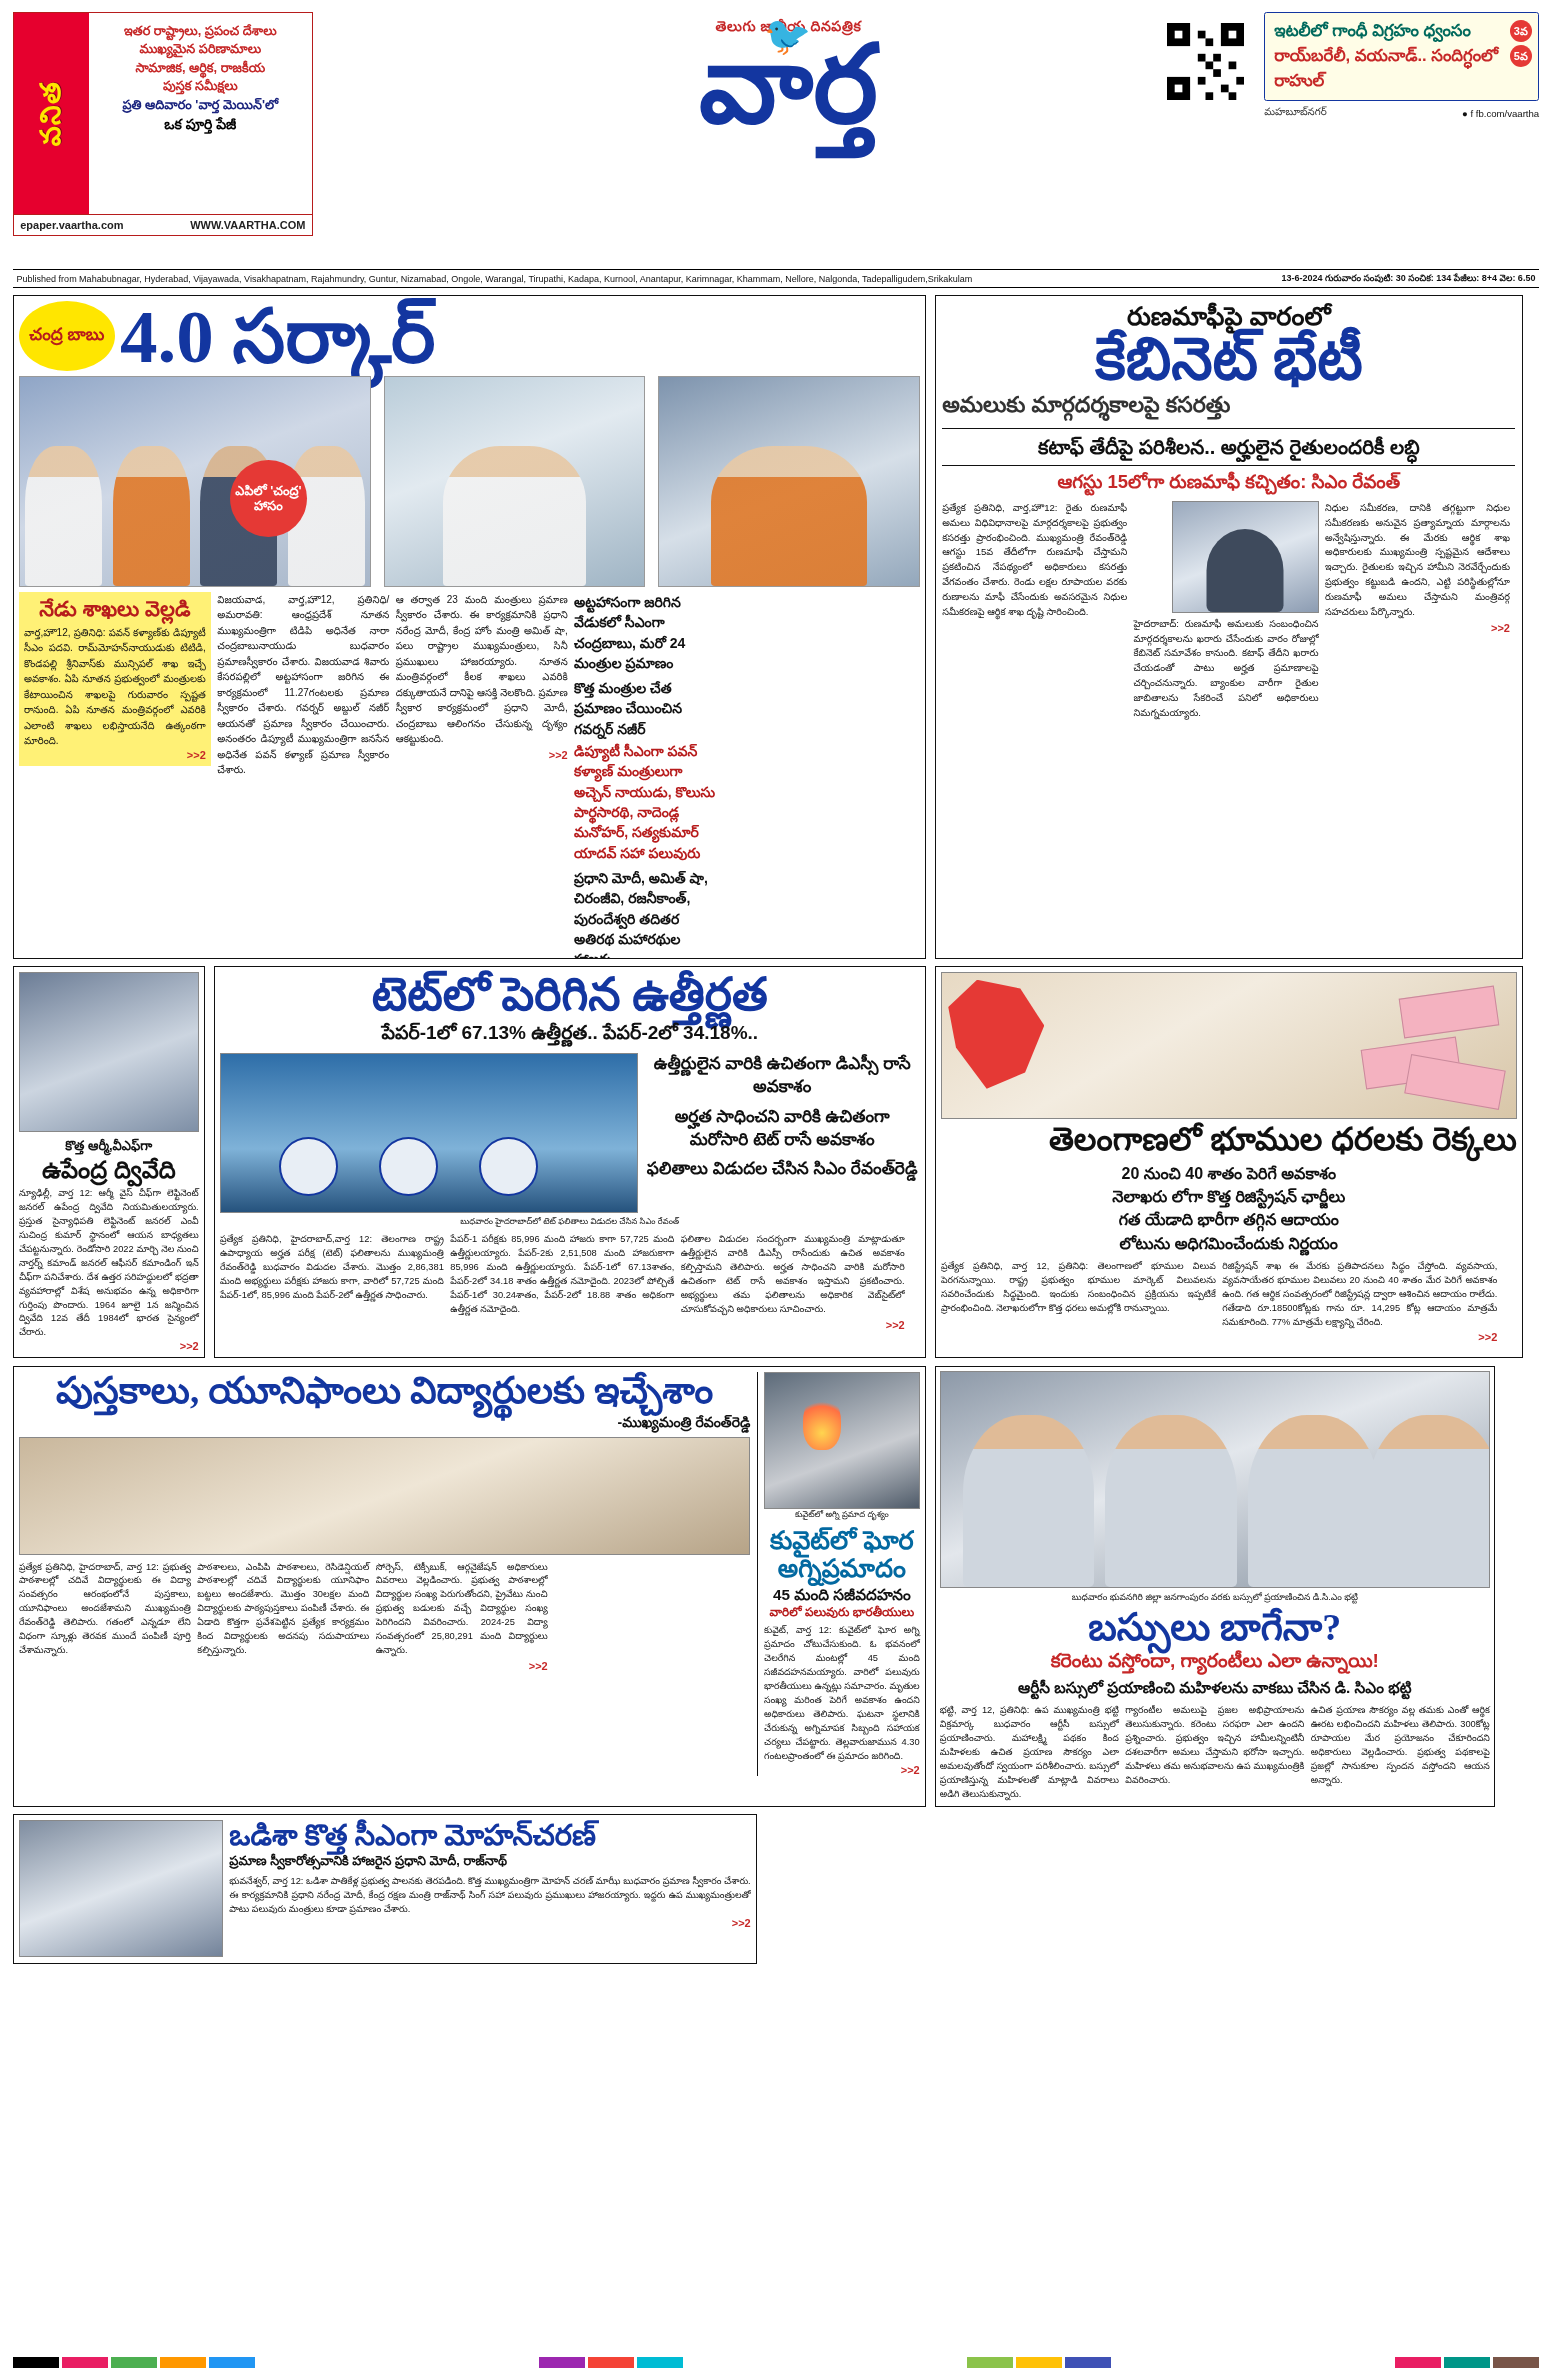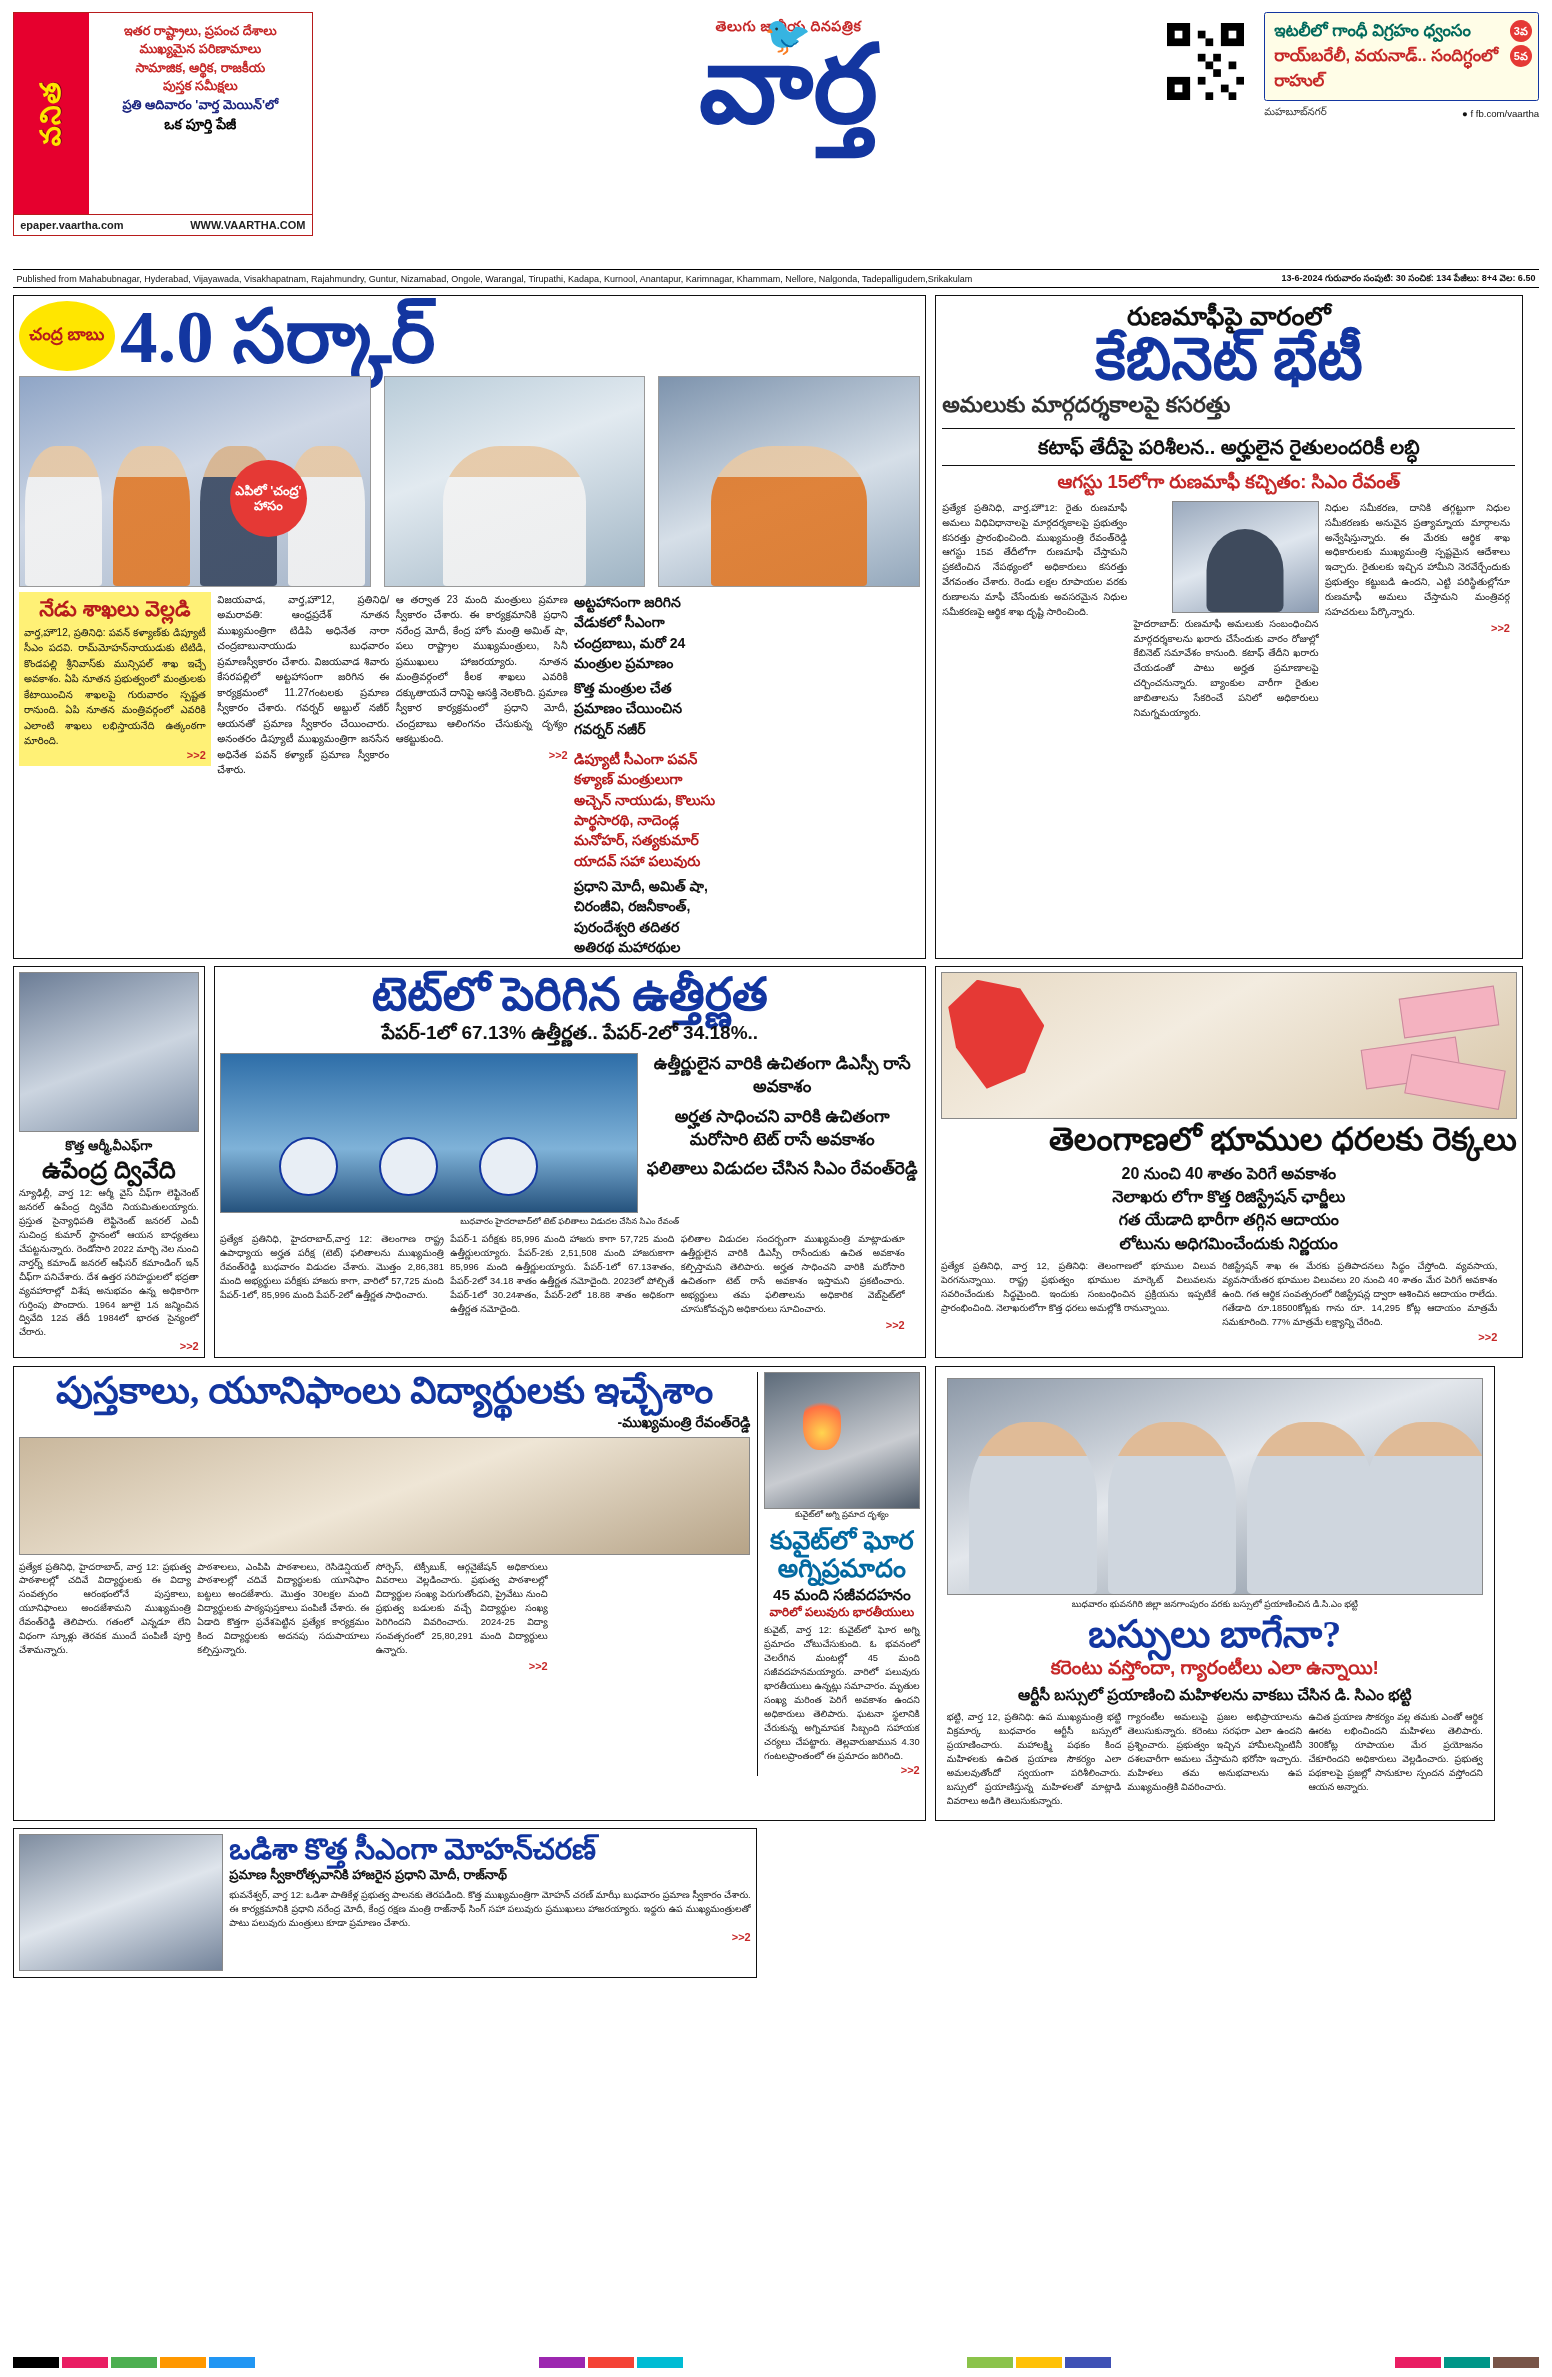--- a/index.html
+++ b/index.html
@@ -141,21 +141,21 @@
   .b2-c .money { width:100%; height:147px; background:linear-gradient(150deg,#e7d9c3,#f3ece0 40%,#d8c6a8); border:0.6px solid #888; position:relative; overflow:hidden;}
   .map-blob { position:absolute; left:6.4px; top:6.4px; width:96px; height:109px; background:#e53935; clip-path:polygon(30% 0,75% 8%,100% 42%,80% 85%,40% 100%,8% 62%,0 25%); }
   .note { position:absolute; width:96px; height:40px; background:#f4b2c0; border:0.6px solid #c98a9b; transform:rotate(-8deg); }
   .b2-c h2 { font-size:32px; text-align:right; font-weight:bold; line-height:1.05; margin:3.8px 0; }
   .b2-c .pts { font-size:16px; font-weight:bold; line-height:1.45; text-align:center; margin:5.1px 0; }
   .b2-c .cols { display:flex; gap:6.4px; font-size:9.3px; line-height:1.5; text-align:justify; }
 
   
   .band3 { display:flex; gap:9px; margin-top:7.7px; }
   .b3-left { width:913px; border:1.3px solid #111; padding:5.1px; }
-  .b3-right { width:560px; border:1.3px solid #111; padding:11px; }
+  .b3-right { width:560px; border:1.3px solid #111; padding:4px; }
   .b3-head { font-size:37px; font-weight:bold; color:#1336a0; text-align:center; line-height:1.05; font-family:"Liberation Serif", serif; }
   .b3-by { font-size:14px; font-weight:bold; text-align:right; margin:2.6px 0 3.8px; }
   .b3-cols { display:flex; gap:6.4px; font-size:9.3px; line-height:1.5; text-align:justify; }
   .books-photo { width:100%; height:118px; background:linear-gradient(160deg,#c9b79c,#efe6d6 50%,#b6a387); border:0.6px solid #888; }
   .kuwait-box { width:163px; border-left:1.3px solid #111; padding-left:6.4px; }
   .kuwait-photo { width:100%; height:137px; background:linear-gradient(160deg,#5d6b7a,#c9ccd1 60%,#4e5a68); border:0.6px solid #888; position:relative; overflow:hidden;}
   .flame { position:absolute; left:25%; top:15%; width:38px; height:57px; background:radial-gradient(circle at 50% 70%, #ffd54f, #ff7043 60%, transparent 70%); border-radius:50% 50% 40% 40%; }
   .kuwait-h { font-size:25.5px; font-weight:bold; color:#0369a1; text-align:center; line-height:1.1; margin:5.1px 0 2.6px; }
   .kuwait-s { font-size:15.3px; font-weight:bold; text-align:center; line-height:1.3; }
   .bus-photo { width:100%; height:217px; background:linear-gradient(160deg,#8d99a8,#e3e7ec 45%,#7e8b9a); border:0.6px solid #888; position:relative; overflow:hidden;}
@@ -302,21 +302,21 @@
             </div>
           </div>
           <div class="lead-c" style="width:172px">విజయవాడ, వార్త,హౌ12, ప్రతినిధి/అమరావతి: ఆంధ్రప్రదేశ్‌ నూతన ముఖ్యమంత్రిగా టిడిపి అధినేత నారా చంద్రబాబునాయుడు బుధవారం ప్రమాణస్వీకారం చేశారు. విజయవాడ శివారు కేసరపల్లిలో అట్టహాసంగా జరిగిన ఈ కార్యక్రమంలో 11.27గంటలకు ప్రమాణ స్వీకారం చేశారు. గవర్నర్‌ అబ్దుల్‌ నజీర్‌ ఆయనతో ప్రమాణ స్వీకారం చేయించారు. అనంతరం డిప్యూటీ ముఖ్యమంత్రిగా జనసేన అధినేత పవన్‌ కళ్యాణ్‌ ప్రమాణ స్వీకారం చేశారు.</div>
           <div class="lead-c" style="width:172px">
             <span>ఆ తర్వాత 23 మంది మంత్రులు ప్రమాణ స్వీకారం చేశారు. ఈ కార్యక్రమానికి ప్రధాని నరేంద్ర మోదీ, కేంద్ర హోం మంత్రి అమిత్‌ షా, పలు రాష్ట్రాల ముఖ్యమంత్రులు, సినీ ప్రముఖులు హాజరయ్యారు. నూతన మంత్రివర్గంలో కీలక శాఖలు ఎవరికి దక్కుతాయనే దానిపై ఆసక్తి నెలకొంది. ప్రమాణ స్వీకార కార్యక్రమంలో ప్రధాని మోదీ, చంద్రబాబు ఆలింగనం చేసుకున్న దృశ్యం ఆకట్టుకుంది.</span>
             <div class="cont">&gt;&gt;2</div>
           </div>
           <div class="mid-col">
             <div>అట్టహాసంగా జరిగిన వేడుకలో సీఎంగా చంద్రబాబు, మరో 24 మంత్రుల ప్రమాణం</div>
             <div style="margin-top:5.1px">కొత్త మంత్రుల చేత ప్రమాణం చేయించిన గవర్నర్‌ నజీర్‌</div>
-            <div style="margin-top:10px; color:#b71c1c">డిప్యూటీ సీఎంగా పవన్‌ కళ్యాణ్‌ మంత్రులుగా అచ్చెన్ నాయుడు, కొలుసు పార్థసారథి, నాదెండ్ల మనోహర్‌, సత్యకుమార్‌ యాదవ్‌ సహా పలువురు</div>
+            <div style="margin-top:2px; color:#b71c1c">డిప్యూటీ సీఎంగా పవన్‌ కళ్యాణ్‌ మంత్రులుగా అచ్చెన్ నాయుడు, కొలుసు పార్థసారథి, నాదెండ్ల మనోహర్‌, సత్యకుమార్‌ యాదవ్‌ సహా పలువురు</div>
             <div style="margin-top:5.1px">ప్రధాని మోదీ, అమిత్‌ షా, చిరంజీవి, రజనీకాంత్‌, పురందేశ్వరి తదితర అతిరథ మహారథుల హాజరు</div>
 
           </div>
         </div>
       </div>
     </div>
 
     <div class="col-right">
       <div class="r-top">
         <div class="r-kicker">రుణమాఫీపై వారంలో</div>

